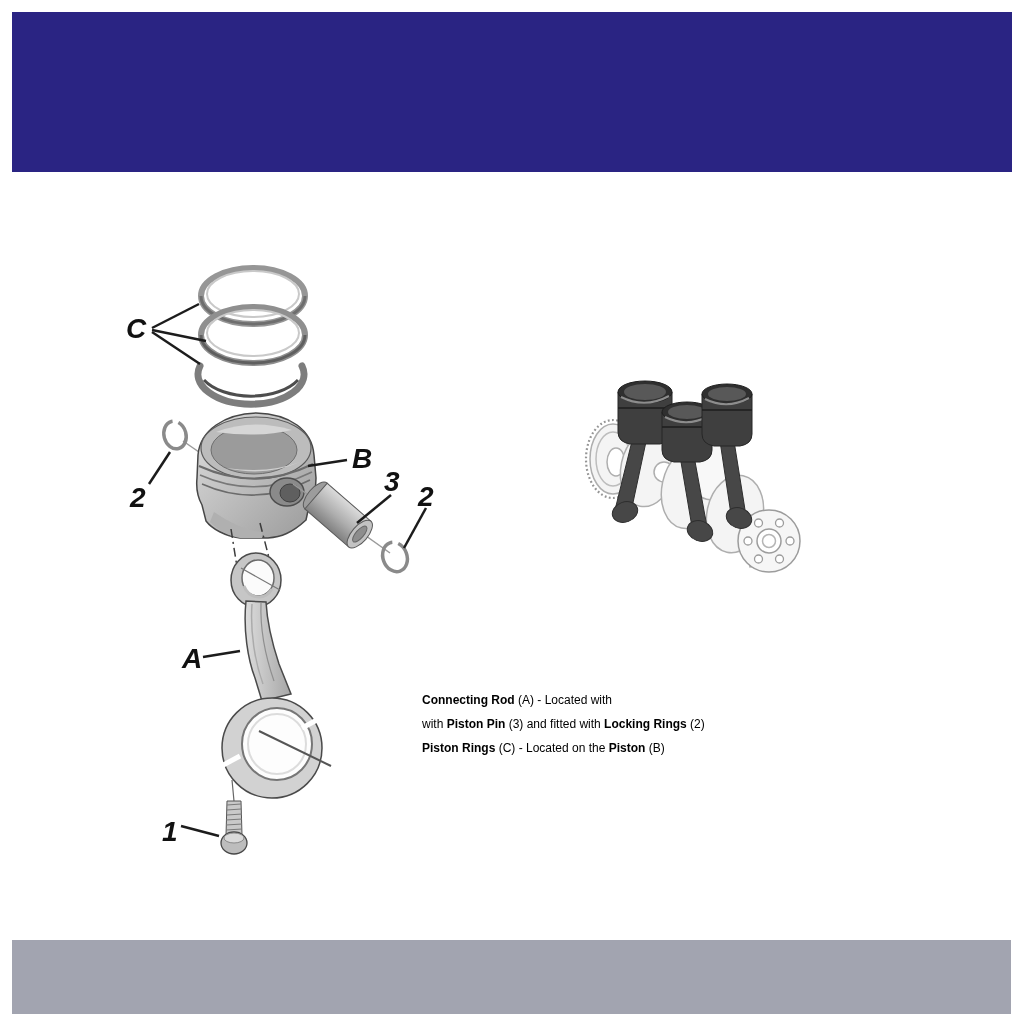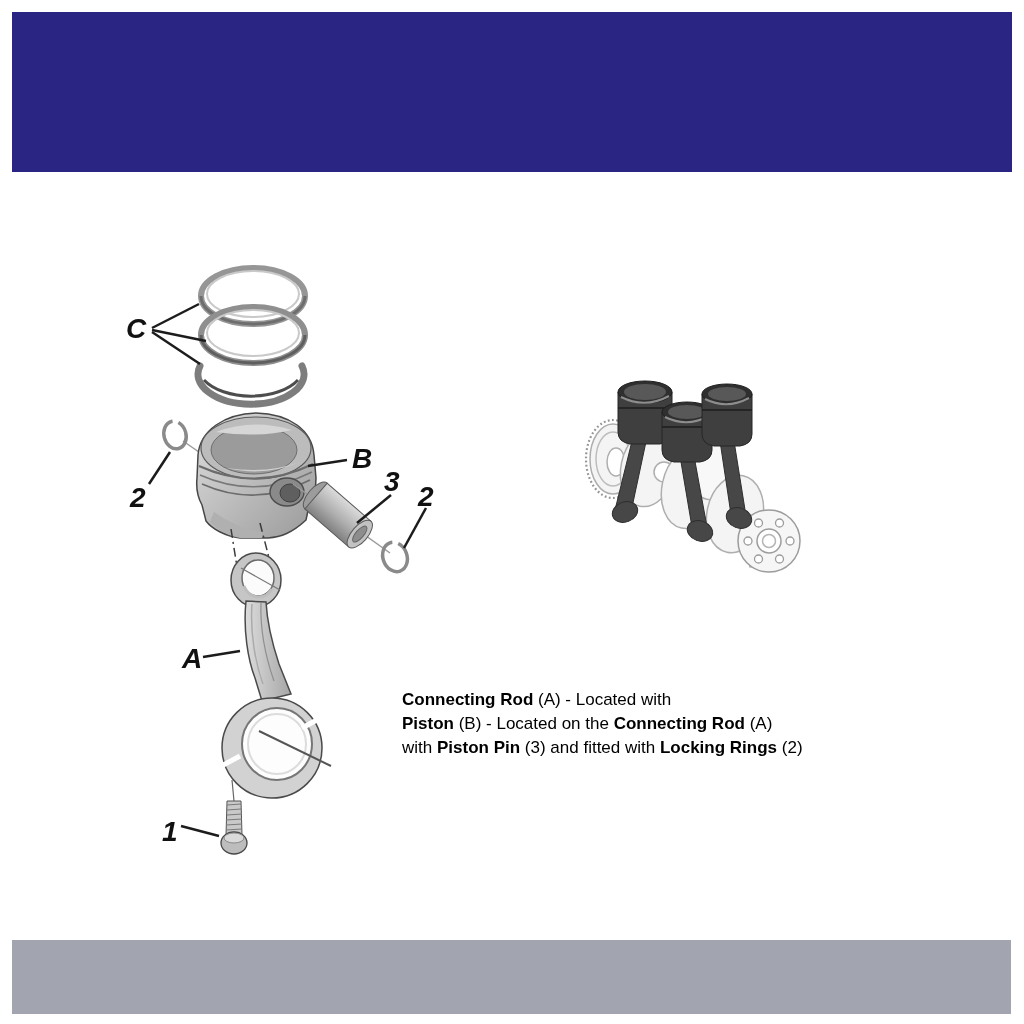--- a/index.html
+++ b/index.html
@@ -7,22 +7,22 @@
        font-family:"Liberation Sans",sans-serif;}
   .band{position:absolute;}
   .band-header{left:12px;top:12px;width:1000px;height:160px;background:var(--header-band,#2a2483);}
   .band-footer{left:12px;top:940px;width:999px;height:74px;background:var(--footer-band,#a2a4b0);}
   #diagram-svg{position:absolute;left:0;top:0;width:1024px;height:1024px;}
   .callout-label{font-family:"Liberation Sans",sans-serif;font-weight:bold;font-style:italic;
        font-size:28px;fill:var(--label-text,#111111);}
   .leader{stroke:#1c1c1c;stroke-width:2.5;fill:none;}
   .axisline{stroke:#9a9a9a;stroke-width:1.5;fill:none;}
   .dashdot{stroke:#3c3c3c;stroke-width:1.5;fill:none;stroke-dasharray:9 4 2 4;}
-  #caption{position:absolute;left:402px;top:688px;width:500px;color:var(--caption-text,#000000);
-       font-size:17px;line-height:24px;}
+  #caption{position:absolute;left:422px;top:688px;width:500px;color:var(--caption-text,#000000);
+       font-size:12px;line-height:24px;}
   #caption .b{font-weight:bold;}
 </style>
 </head>
 <body>
 
 <div class="band band-header"></div>
 <div class="band band-footer"></div>
 
 <svg id="diagram-svg" viewBox="0 0 1024 1024">
   <defs>
@@ -210,15 +210,15 @@
       <ellipse cx="727" cy="394" rx="25" ry="10" fill="#2f2f2f" stroke="#1f1f1f"></ellipse>
       <ellipse cx="727" cy="394" rx="19" ry="7" fill="#585858"></ellipse>
       <path d="M705,399 Q727,410 749,398" fill="none" stroke="#8d8d8d" stroke-width="2"></path>
       <line x1="702" y1="410" x2="752" y2="410" stroke="#1e1e1e" stroke-width="1.4"></line>
     </g>
   </g>
 </svg>
 
 <div id="caption">
     <div><span class="b">Connecting Rod</span><span> (A) - Located with</span></div>
-    <div><span class="b">Piston</span><span> (B) - Located on the </span><span class="b">Connecting Rod</span><span> (A)</span></div>
     <div><span>with </span><span class="b">Piston Pin</span><span> (3) and fitted with </span><span class="b">Locking Rings</span><span> (2)</span></div>
+    <div><span class="b">Piston Rings</span><span> (C) - Located on the </span><span class="b">Piston</span><span> (B)</span></div>
   </div>
 
 </body></html>

